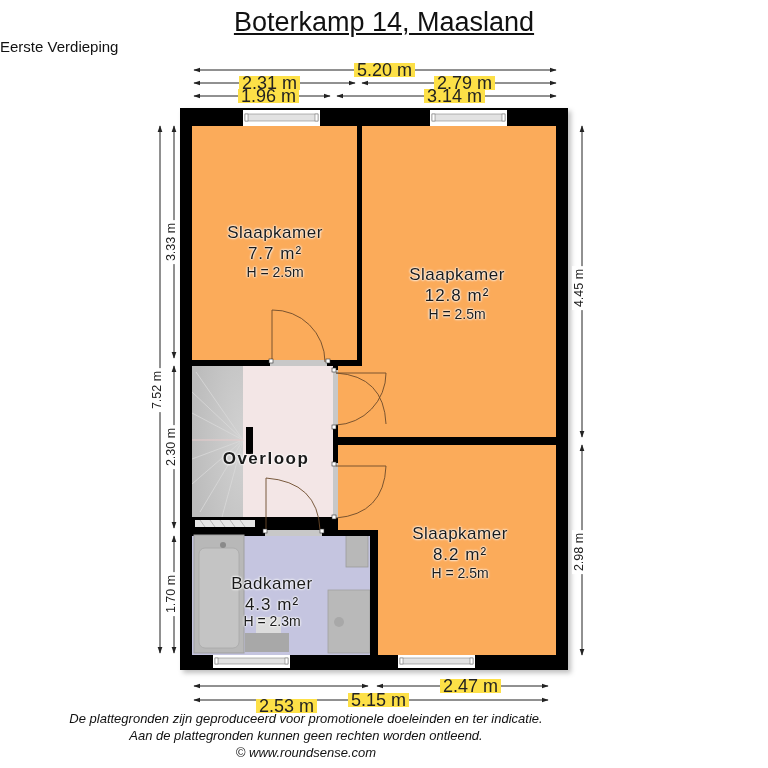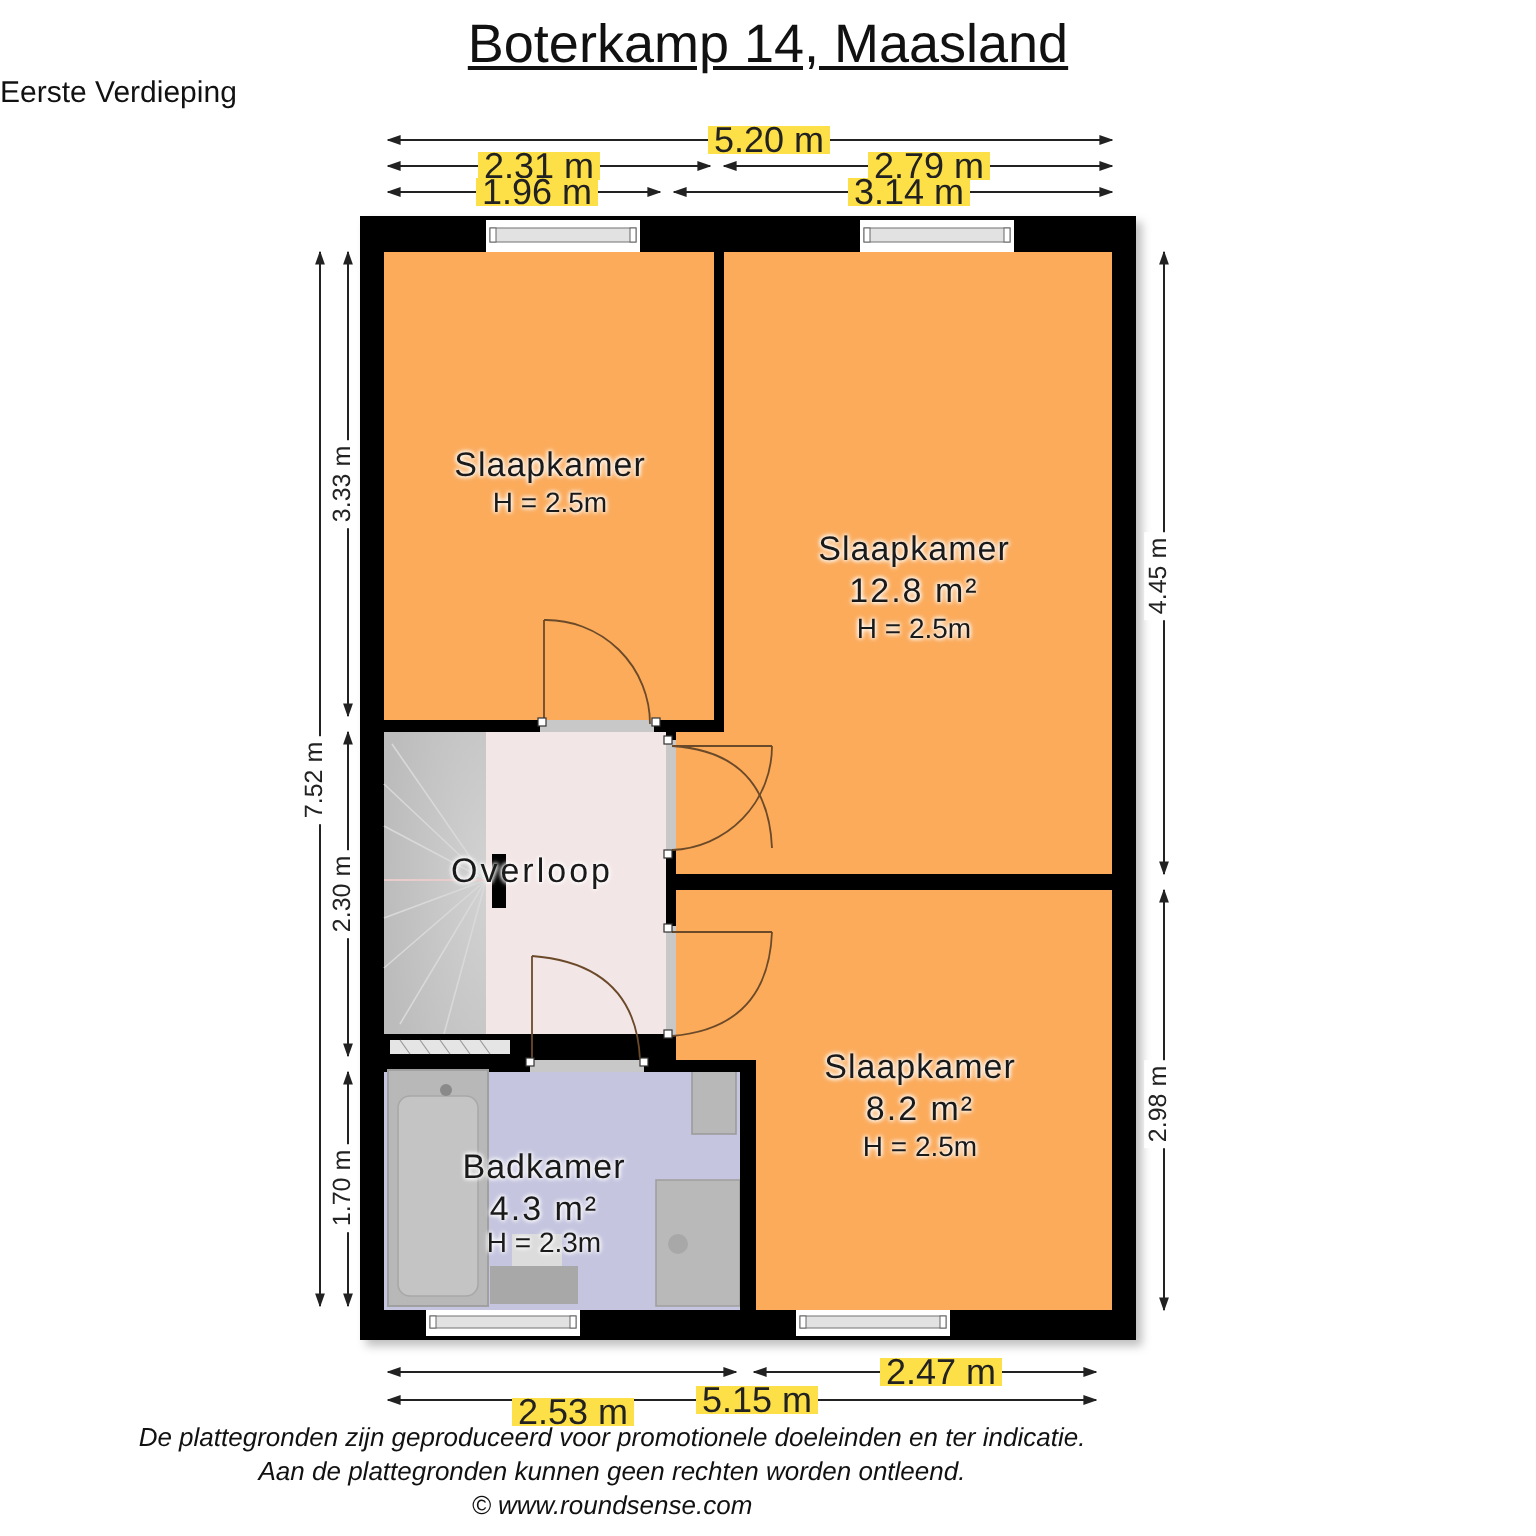--- a/index.html
+++ b/index.html
@@ -174,33 +174,34 @@
 
 <div class="dim-vtext" style="left:557px;top:281px;">4.45 m</div>
 <div class="dim-vtext" style="left:557px;top:545px;">2.98 m</div>
 
 <div class="dim-text" style="left:256px;top:679px;margin-top:20px;">2.53 m</div>
 <div class="dim-text" style="left:440px;top:679px;">2.47 m</div>
 <div class="dim-text" style="left:348px;top:693px;">5.15 m</div>
 
 <div class="room-label" style="left:205px;top:222px;width:140px;">
   <div class="name">Slaapkamer</div>
+  <div class="area">7.7 m²</div>
   <div class="height">H = 2.5m</div>
 </div>
 <div class="room-label" style="left:387px;top:264px;width:140px;">
   <div class="name">Slaapkamer</div>
   <div class="area">12.8 m²</div>
   <div class="height">H = 2.5m</div>
 </div>
 <div class="room-label" style="left:390px;top:523px;width:140px;">
   <div class="name">Slaapkamer</div>
   <div class="area">8.2 m²</div>
   <div class="height">H = 2.5m</div>
 </div>
-<div class="room-label" style="left:206px;top:425px;width:120px;">
+<div class="room-label" style="left:206px;top:448px;width:120px;font-weight:bold;">
   <div class="name" style="letter-spacing:1.5px;">Overloop</div>
 </div>
 <div class="room-label" style="left:212px;top:573px;width:120px;">
   <div class="name">Badkamer</div>
   <div class="area">4.3 m²</div>
   <div class="height" style="margin-top:-2px;">H = 2.3m</div>
 </div>
 
 <div class="abs footer" style="top:711px;">De plattegronden zijn geproduceerd voor promotionele doeleinden en ter indicatie.</div>
 <div class="abs footer" style="top:728px;">Aan de plattegronden kunnen geen rechten worden ontleend.</div>

